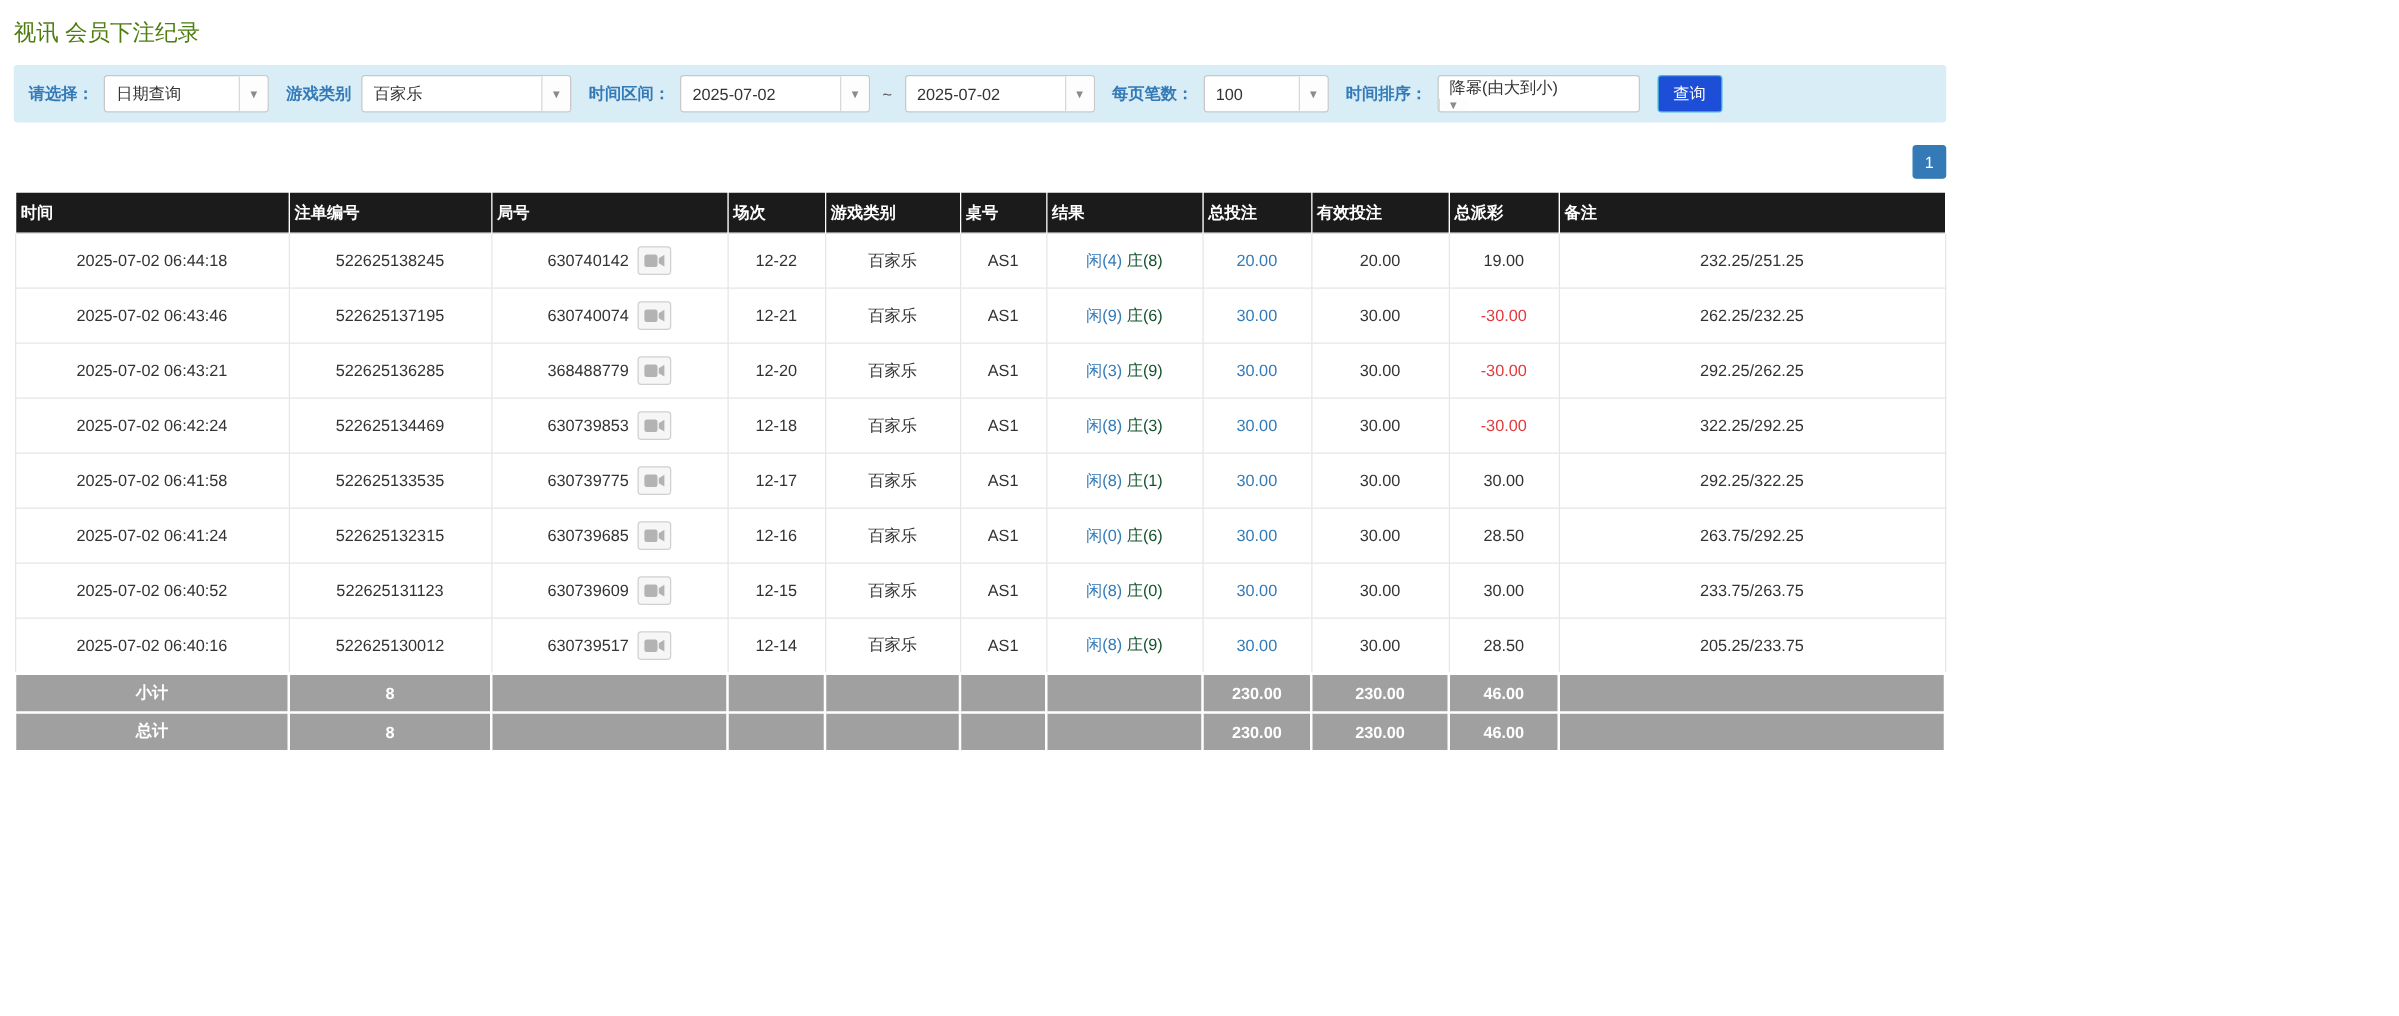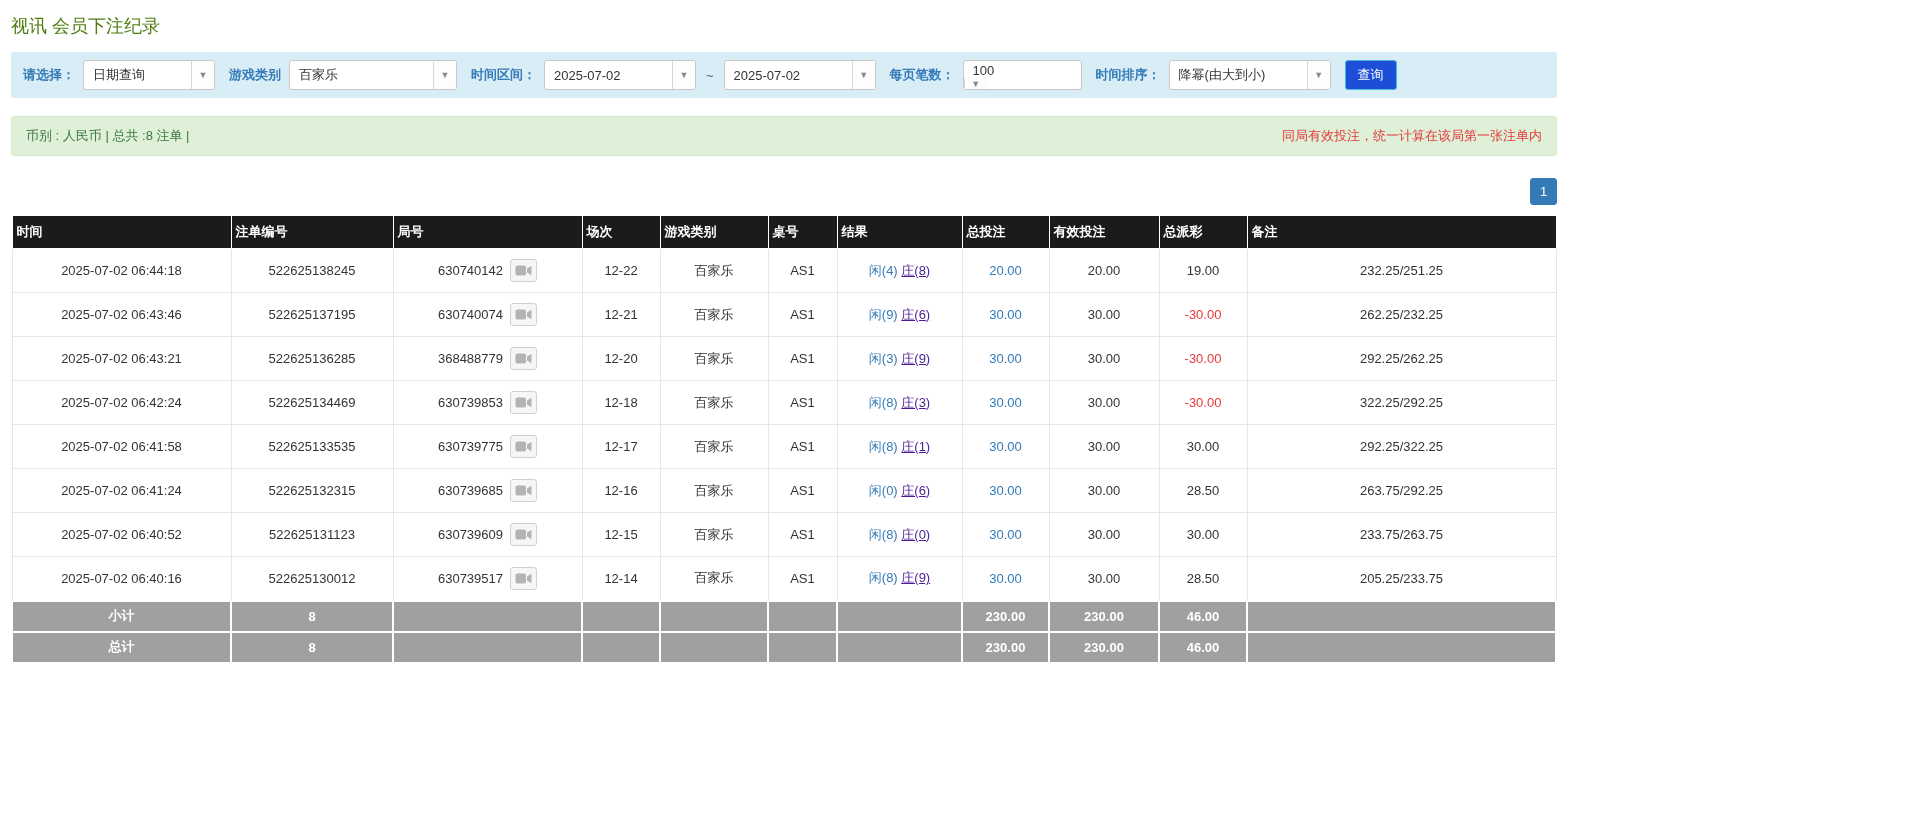--- a/index.html
+++ b/index.html
@@ -64,22 +64,22 @@
     align-items: center;
     justify-content: center;
     color: #8a8a8a;
     font-size: 9px;
     background: #fdfdfd;
     cursor: pointer;
   }
   .w-query { width: 132px; }
   .w-game  { width: 168px; }
   .w-date  { width: 152px; }
-  .w-per   { width: 119px; flex-direction: column; }
-  .w-sort  { width: 162px; }
+  .w-per   { width: 100px; }
+  .w-sort  { width: 162px; flex-direction: column; }
   .tilde { color:#555; padding: 0 2px; }
   .search-btn {
     background: #1d4ed8;
     border: 1px solid #46b8da;
     color: #fff;
     border-radius: 3px;
     height: 30px;
     padding: 0 12px;
     font-size: 13px;
     cursor: pointer;
@@ -157,21 +157,21 @@
     border: 1px solid #d0d0d0;
     border-radius: 3px;
     background: #f6f6f6;
     display: inline-flex;
     align-items: center;
     justify-content: center;
     cursor: pointer;
     padding: 0;
   }
   .player { color: #337ab7; }
-  .banker { color: #4c1d95; text-decoration: underline; }
+  .banker { color: #14532d; }
   .bet-link { color: #337ab7; text-decoration: none; cursor: pointer; }
   .payout.neg { color: #e4393c; }
 
   table.records tfoot td {
     background: #a0a0a0;
     color: #fff;
     font-weight: bold;
     border: 2px solid #fff;
     height: 31px;
     text-align: center;
@@ -217,24 +217,20 @@
 
     <span class="filter-label">时间排序：</span>
     <div class="combo w-sort">
       <span class="val">降幂(由大到小)</span>
       <span class="caret-box">▼</span>
     </div>
 
     <button class="search-btn">查询</button>
   </div>
 
-  <div class="summary-bar">
-    <span class="summary-left">币别 : 人民币 | 总共 :8 注单 |</span>
-    <span class="summary-right">同局有效投注，统一计算在该局第一张注单内</span>
-  </div>
 
   <div class="pagination-row">
     <div class="page-btn">1</div>
   </div>
 
   <table class="records">
     <colgroup>
       <col style="width:219px">
         <col style="width:162px">
         <col style="width:189px">

